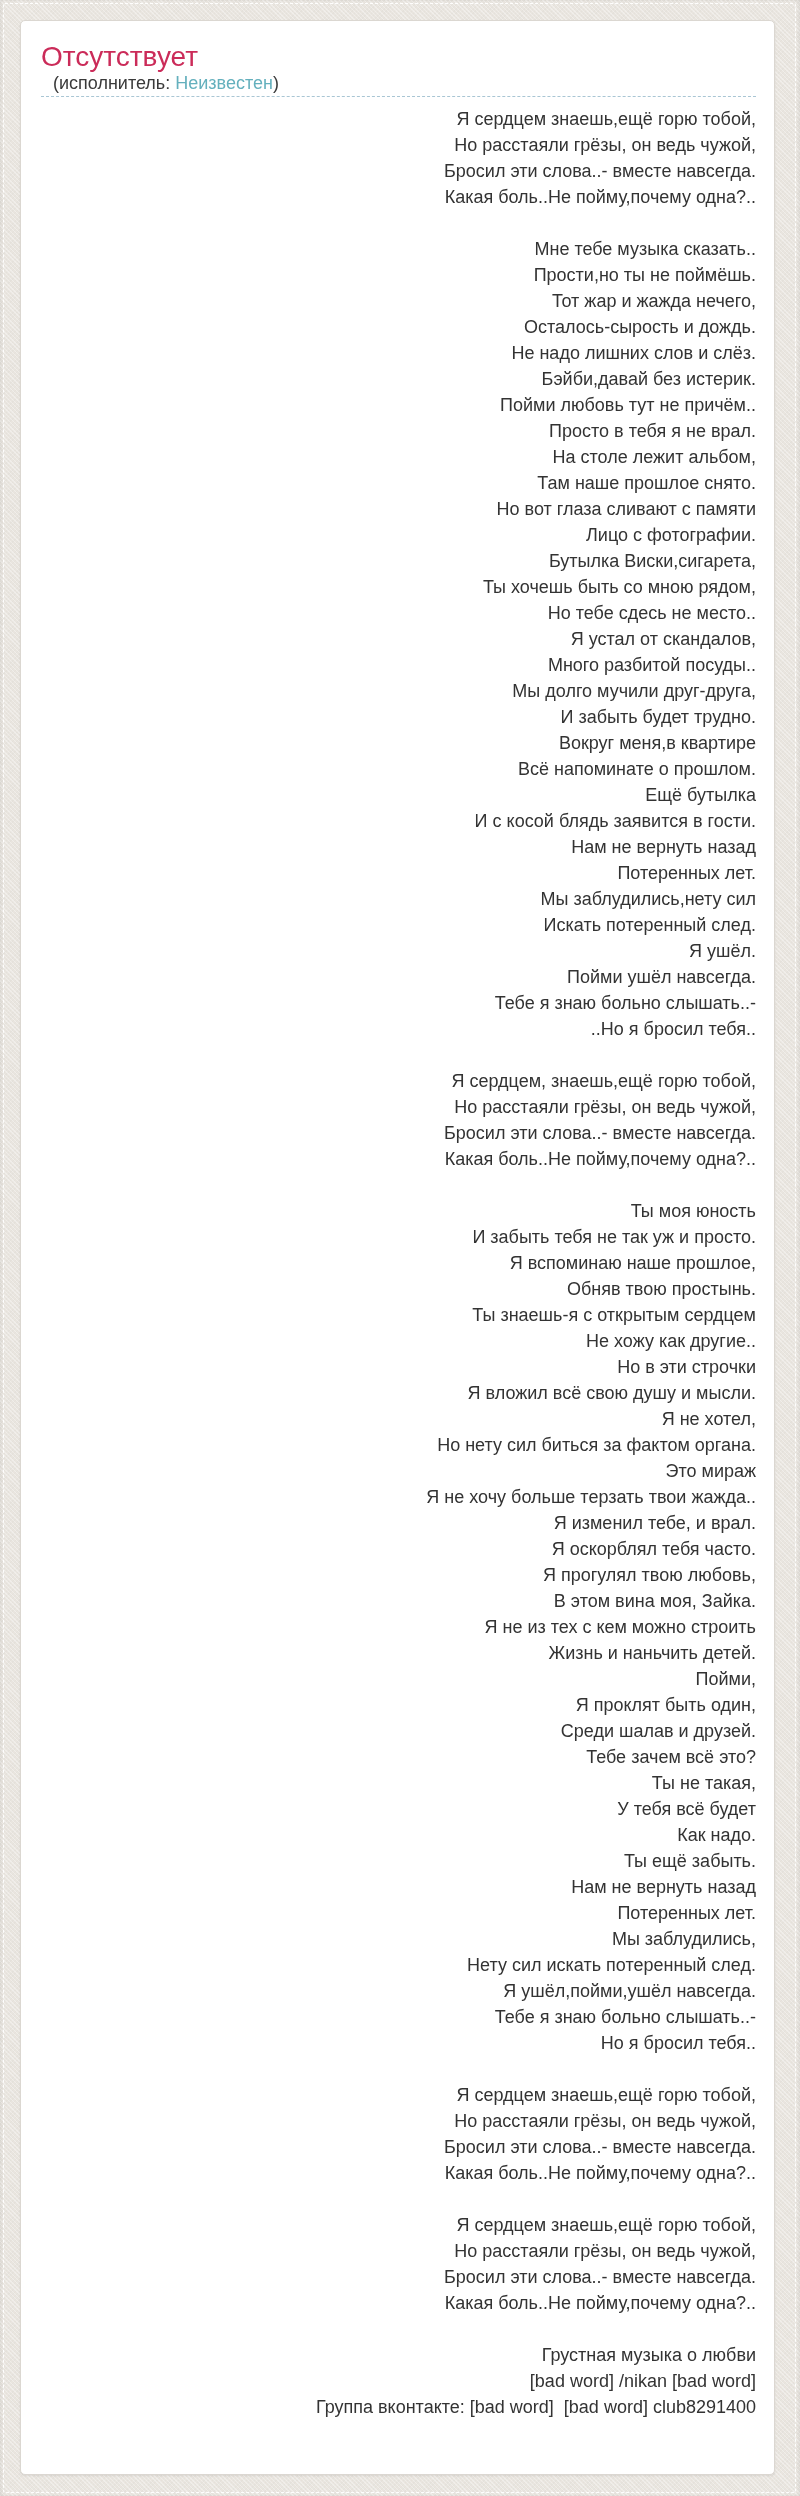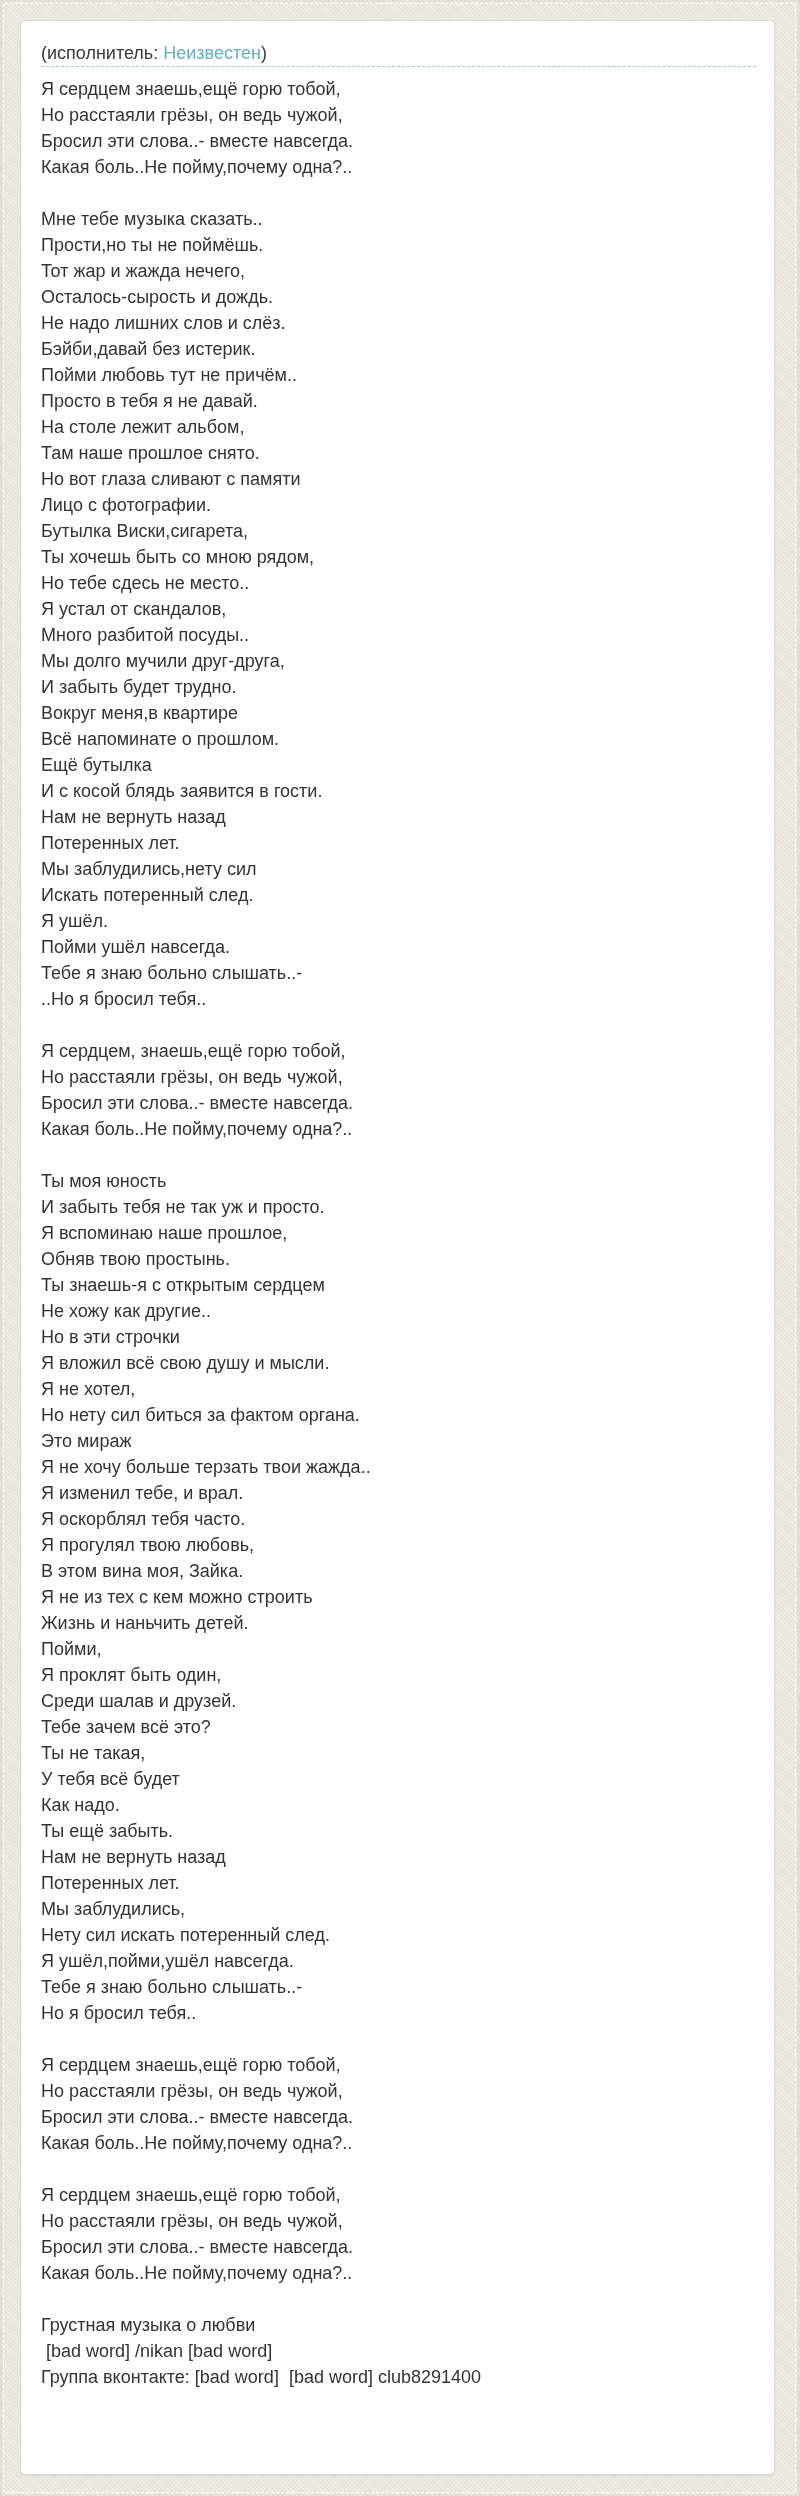--- a/index.html
+++ b/index.html
@@ -42,21 +42,21 @@
     padding: 21px 18px 0 20px;
   }
   .song-title {
     margin: 0;
     font-size: 28px;
     line-height: 30px;
     font-weight: normal;
     color: #cb2b59;
   }
   .song-subtitle {
-    margin: 1px 0 0 0;
+    margin: 1px 0 0 12px;
     font-size: 18px;
     line-height: 20px;
     color: #3a3a3a;
     white-space: pre-wrap;
   }
   .artist-link {
     color: #64b0bd;
     text-decoration: none;
     cursor: pointer;
   }
@@ -83,41 +83,42 @@
   }
 </style>
 </head>
 <body>
 
 <div class="page-bg" style="background-color: rgb(233, 229, 223);">
   <div class="stitch-frame"></div>
 </div>
 
 <div class="card" style="background-color: rgb(255, 255, 255);">
+  <h1 class="song-title" style="color: rgb(203, 43, 89);">Отсутствует</h1>
 
   <div class="song-subtitle"><span>(исполнитель: </span><span class="artist-link" style="color: rgb(100, 176, 189);">Неизвестен</span><span>)</span></div>
 
   <div class="dotted-separator"></div>
 
-  <div class="lyrics" style="color: rgb(51, 51, 51);">
+  <div class="lyrics" style="color: rgb(51, 51, 51); text-align: right;">
       <div class="stanza">
         <div class="line">Я сердцем знаешь,ещё горю тобой,</div>
         <div class="line">Но расстаяли грёзы, он ведь чужой,</div>
         <div class="line">Бросил эти слова..- вместе навсегда.</div>
         <div class="line">Какая боль..Не пойму,почему одна?..</div>
       </div>
       <div class="stanza">
         <div class="line">Мне тебе музыка сказать..</div>
         <div class="line">Прости,но ты не поймёшь.</div>
         <div class="line">Тот жар и жажда нечего,</div>
         <div class="line">Осталось-сырость и дождь.</div>
         <div class="line">Не надо лишних слов и слёз.</div>
         <div class="line">Бэйби,давай без истерик.</div>
         <div class="line">Пойми любовь тут не причём..</div>
-        <div class="line">Просто в тебя я не давай.</div>
+        <div class="line">Просто в тебя я не врал.</div>
         <div class="line">На столе лежит альбом,</div>
         <div class="line">Там наше прошлое снято.</div>
         <div class="line">Но вот глаза сливают с памяти</div>
         <div class="line">Лицо с фотографии.</div>
         <div class="line">Бутылка Виски,сигарета,</div>
         <div class="line">Ты хочешь быть со мною рядом,</div>
         <div class="line">Но тебе сдесь не место..</div>
         <div class="line">Я устал от скандалов,</div>
         <div class="line">Много разбитой посуды..</div>
         <div class="line">Мы долго мучили друг-друга,</div>

